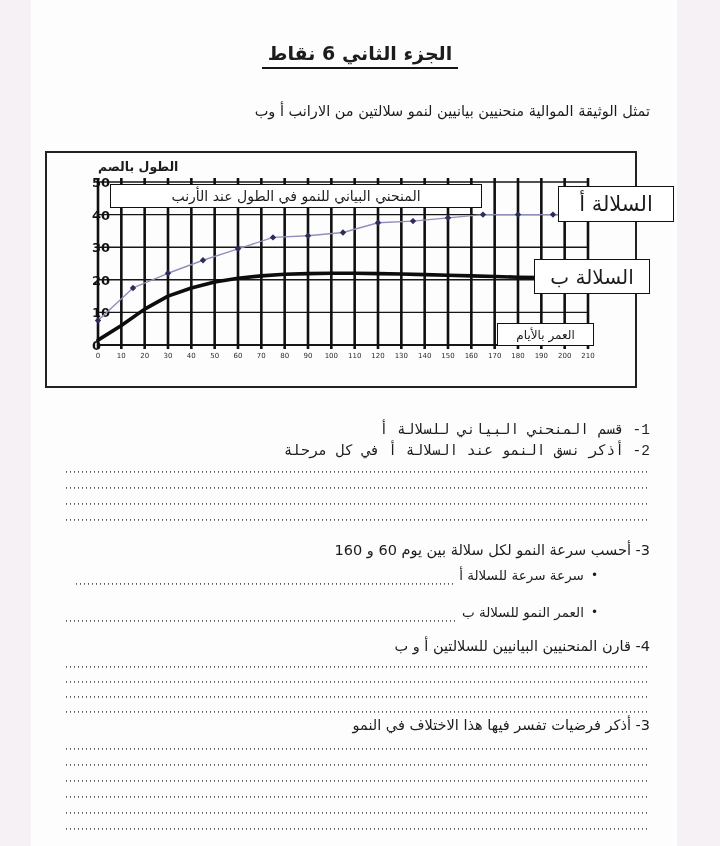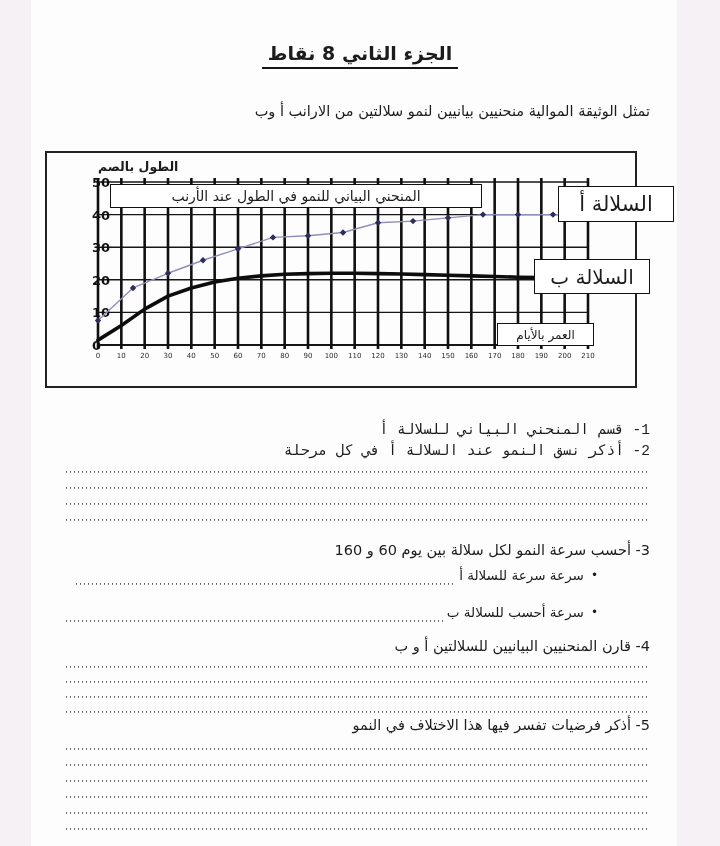--- a/index.html
+++ b/index.html
@@ -63,21 +63,21 @@
     background:repeating-linear-gradient(90deg,#5e5e5e 0 1.3px,transparent 1.3px 4px) left bottom/100% 1.8px no-repeat;
   }
 </style>
 </head>
 <body>
 
 <div class="edge-strip edge-left"></div>
 <div class="edge-strip edge-right"></div>
 
 <div class="doc-title">
-  <span>الجزء الثاني 8 نقاط</span>
+  <span>الجزء الثاني 6 نقاط</span>
 </div>
 
 <div class="intro">تمثل الوثيقة الموالية منحنيين بيانيين  لنمو سلالتين من الارانب أ وب</div>
 
 <div class="chart-figure">
   <div class="chart-outer"></div>
   <svg id="chart-svg" class="chart-svg" viewBox="0 0 635 242">
       <g>
         <line x1="53" y1="194" x2="543" y2="194" stroke="#161616" stroke-width="2.2"></line>
         <text x="47" y="199" text-anchor="end" font-size="13" font-weight="bold" fill="#111">0</text>
@@ -183,38 +183,38 @@
   <div class="bullet-row" style="margin-right:52px;">
     <span class="bullet">•</span>
     <span class="blabel">سرعة سرعة للسلالة أ</span>
     <div class="filler" style="margin-left:10px;"></div>
   </div>
 </div>
 
 <div class="content" style="top:603px;">
   <div class="bullet-row" style="margin-right:52px;">
     <span class="bullet">•</span>
-    <span class="blabel">سرعة أحسب للسلالة ب</span>
+    <span class="blabel">العمر النمو للسلالة ب</span>
     <div class="filler"></div>
   </div>
 </div>
 
 <div class="content" style="top:636px;">
   <div class="q">4- قارن المنحنيين البيانيين للسلالتين أ و ب</div>
 </div>
 
 <div class="content" style="top:653px;">
   <div class="ans-line h15"></div>
   <div class="ans-line h15"></div>
   <div class="ans-line h15"></div>
   <div class="ans-line h15"></div>
 </div>
 
 <div class="content" style="top:715px;">
-  <div class="q">5- أذكر فرضيات تفسر فيها هذا الاختلاف في النمو</div>
+  <div class="q">3- أذكر فرضيات تفسر فيها هذا الاختلاف في النمو</div>
 </div>
 
 <div class="content" style="top:734px;">
   <div class="ans-line"></div>
   <div class="ans-line"></div>
   <div class="ans-line"></div>
   <div class="ans-line"></div>
   <div class="ans-line"></div>
   <div class="ans-line"></div>
 </div>

